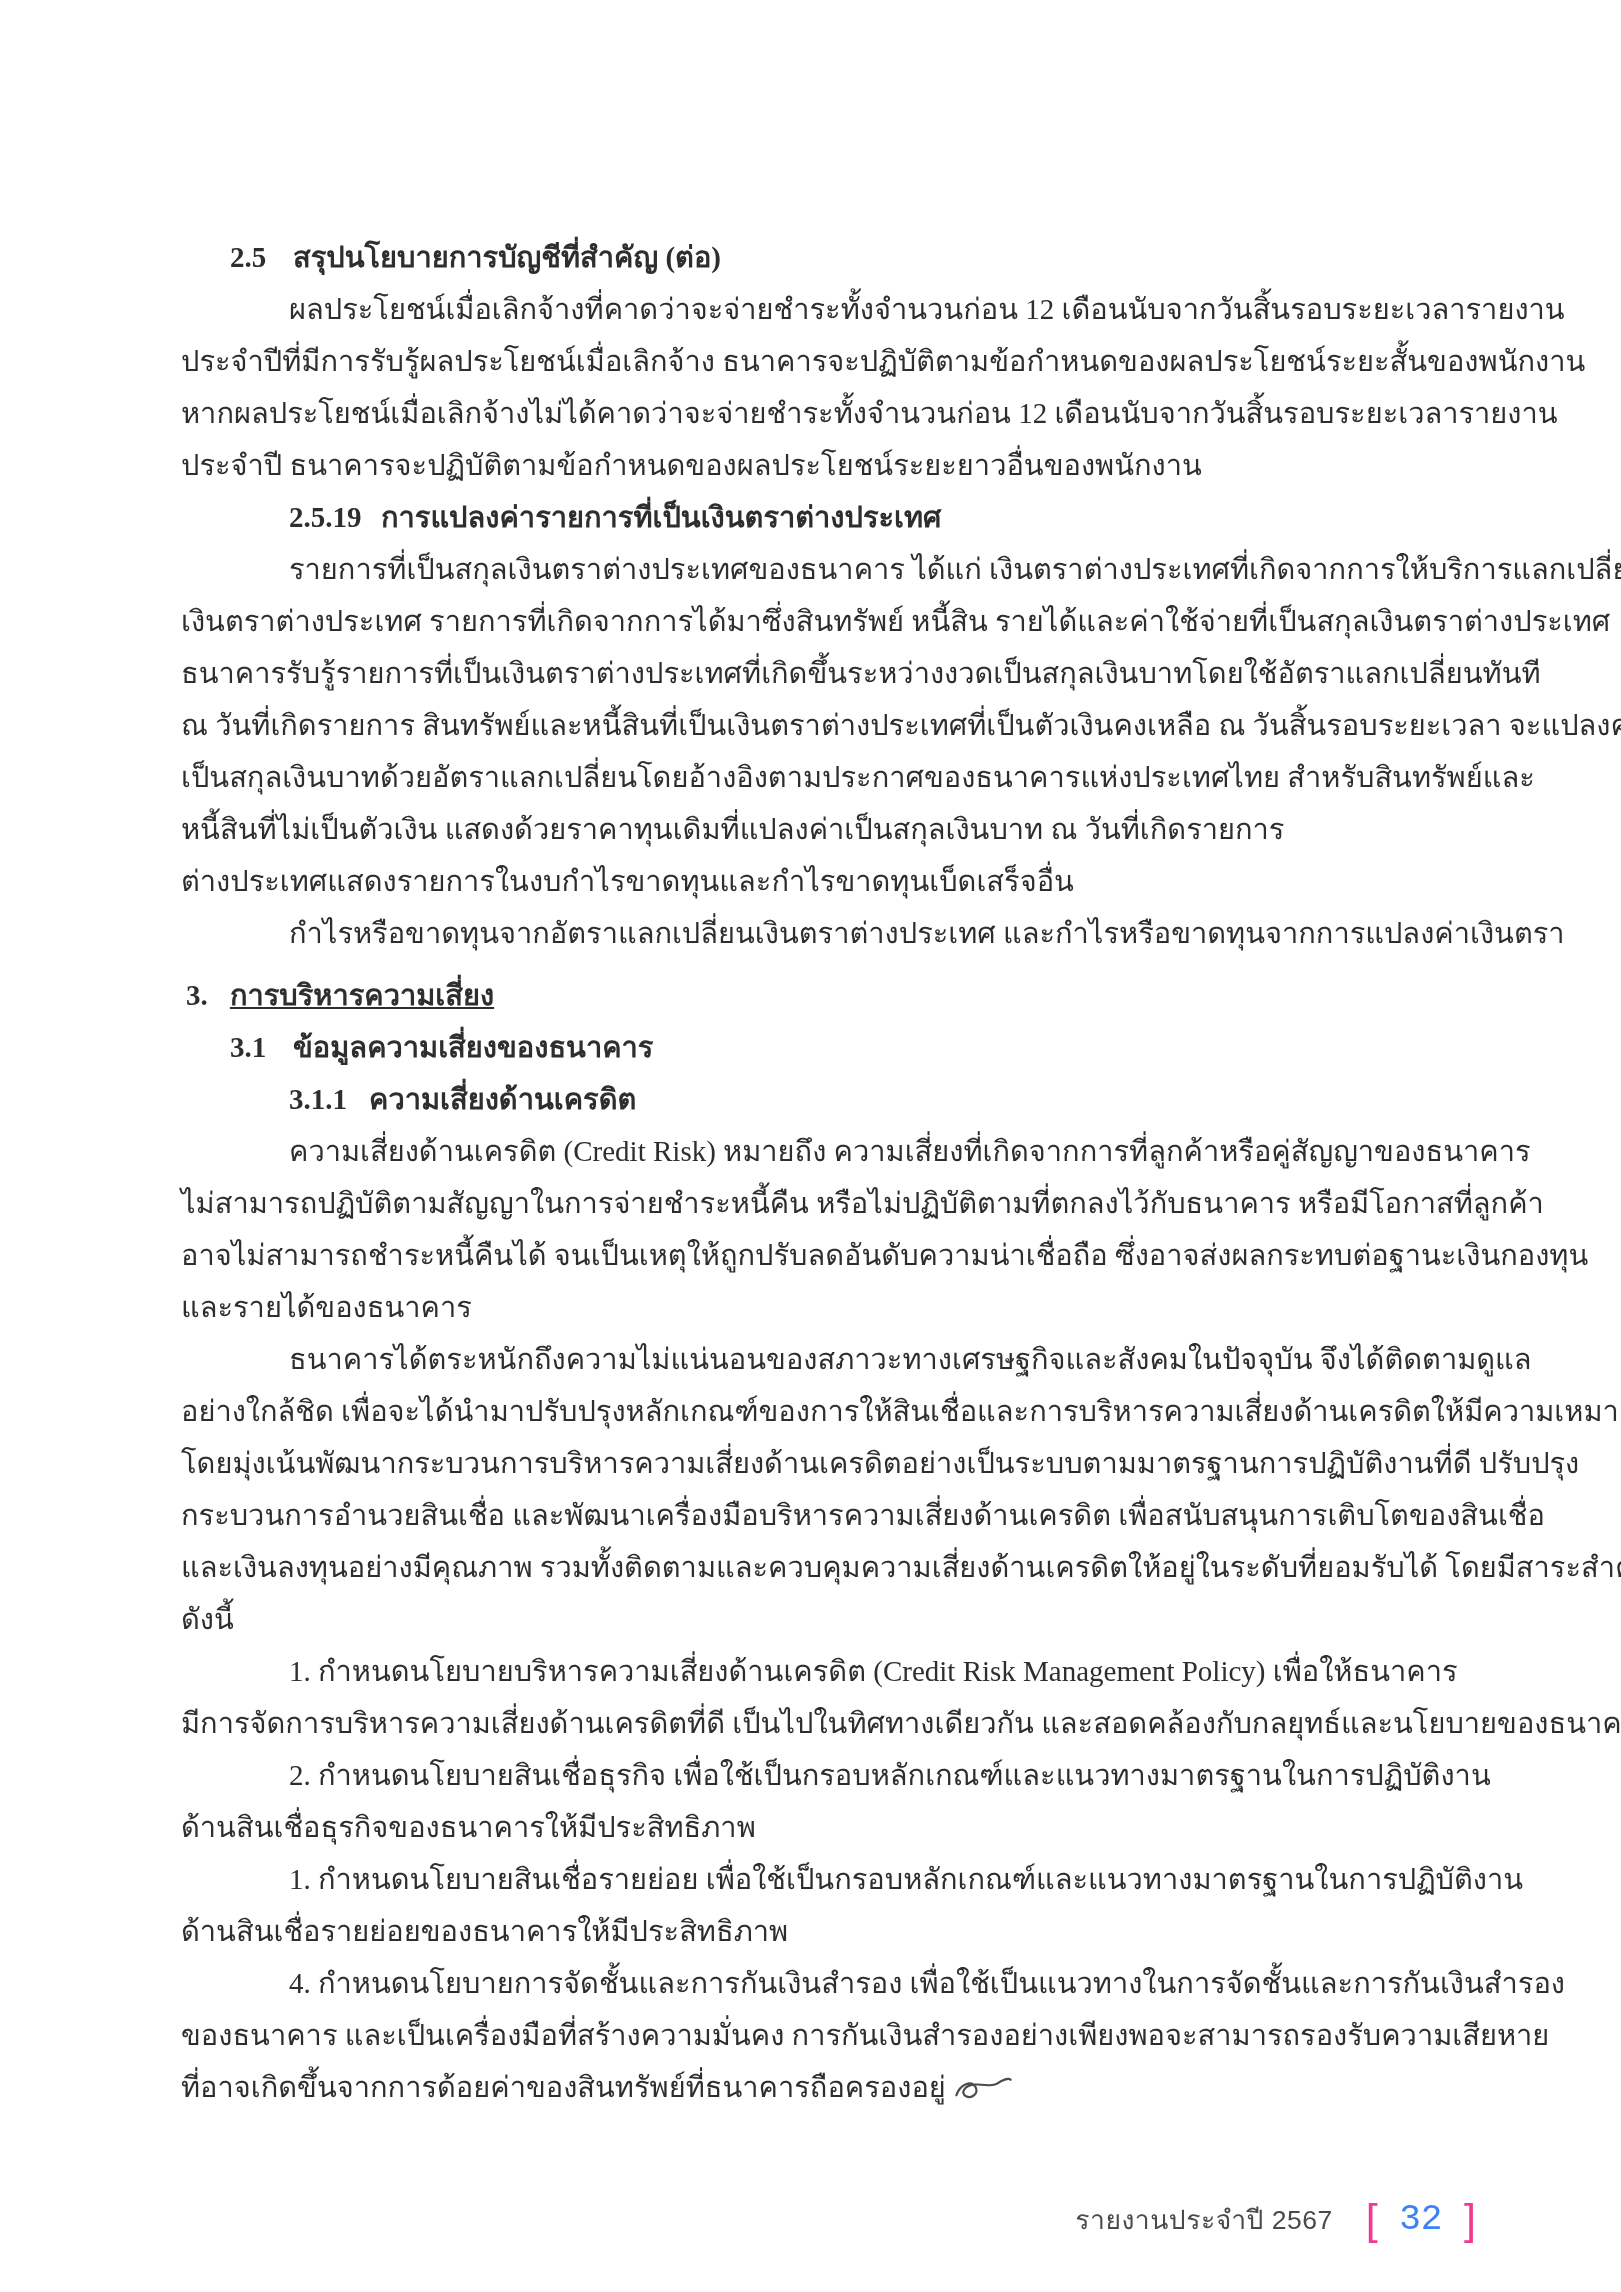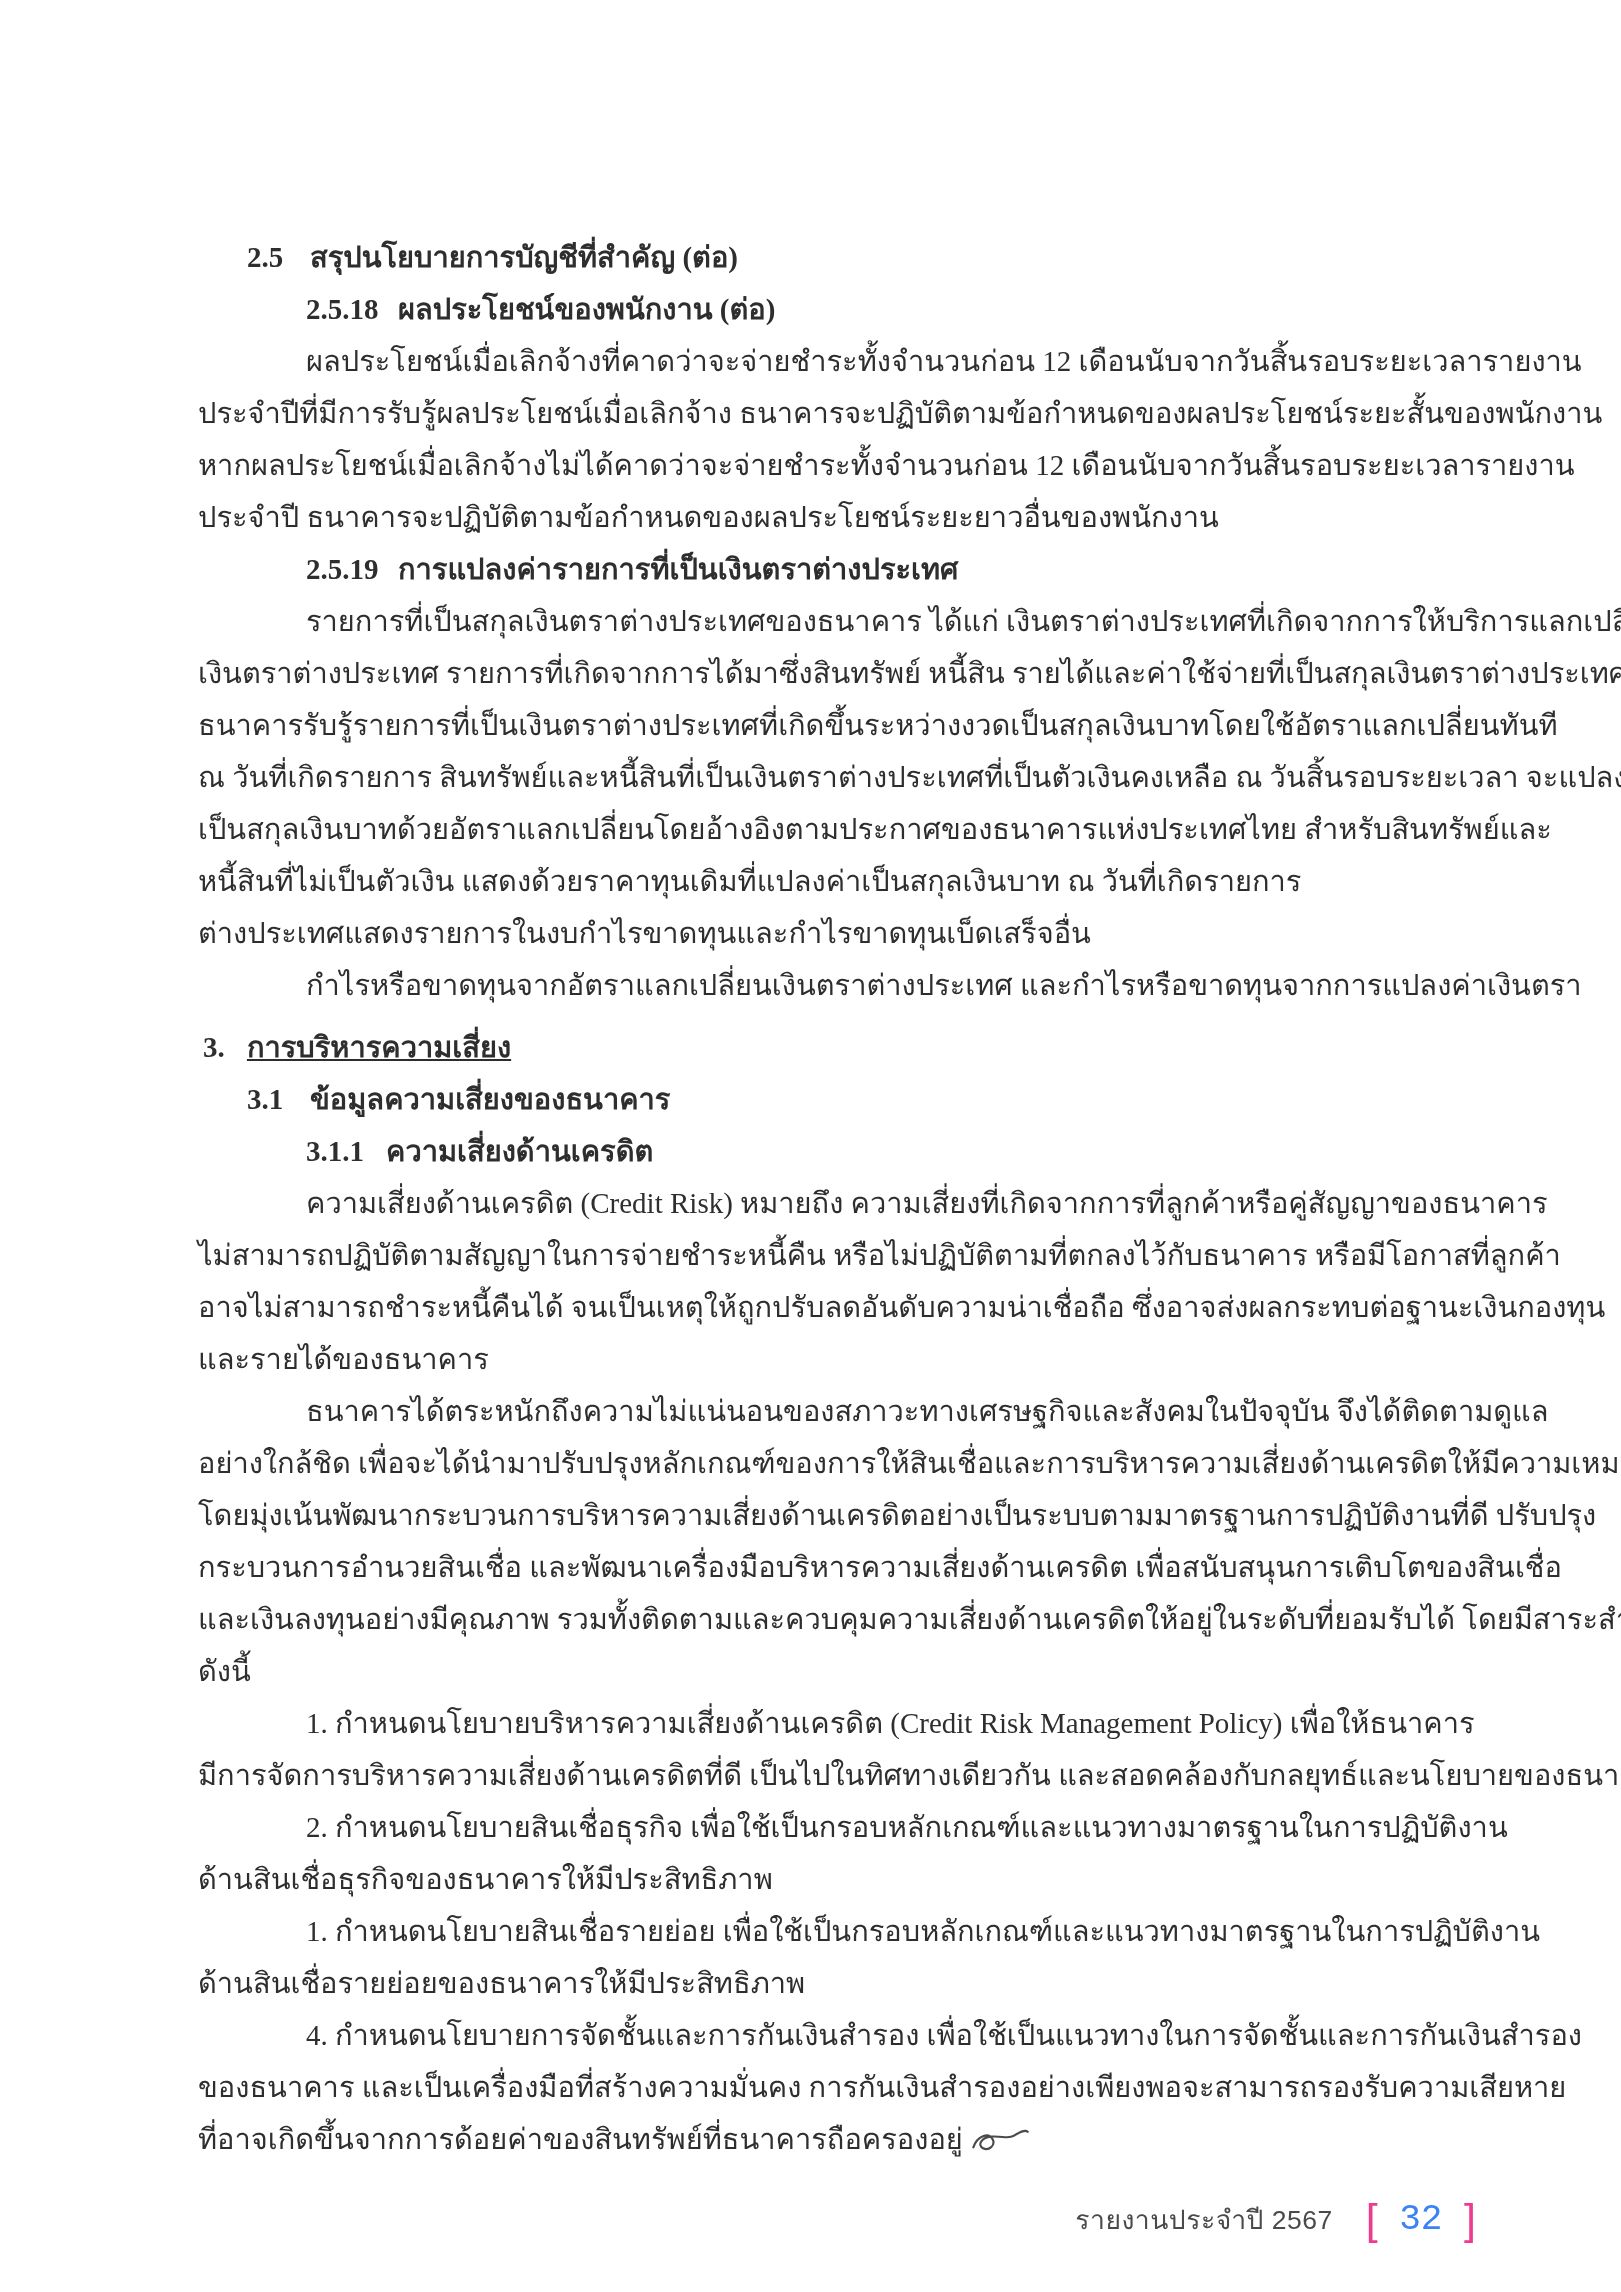--- a/index.html
+++ b/index.html
@@ -7,21 +7,21 @@
     position:relative;
     width:1621px; height:2293px;
     margin:0 auto;
     background:#ffffff;
     overflow:hidden;
     font-family:"Liberation Serif", "DejaVu Serif", serif;
     color:#2d2d2d;
   }
   .content {
     position:absolute;
-    left:198px; top:231px;
+    left:181px; top:231px;
     width:1264px;
   }
   .line {
     margin:0; padding:0;
     font-size:29px;
     line-height:52px;
     white-space:nowrap;
     color:#2e2e2e;
   }
   .indent { padding-left:108px; }
@@ -62,21 +62,20 @@
   }
 </style>
 </head>
 <body>
 
 <div class="page">
   <div class="content">
 
     <p class="line bold ind-50"><span class="num num-w64">2.5</span><span>สรุปนโยบายการบัญชีที่สำคัญ (ต่อ)</span></p>
 
-    <p class="line bold indent"><span class="num num-w94">2.5.18</span><span>ผลประโยชน์ของพนักงาน (ต่อ)</span></p>
 
     <p class="line indent">ผลประโยชน์เมื่อเลิกจ้างที่คาดว่าจะจ่ายชำระทั้งจำนวนก่อน 12 เดือนนับจากวันสิ้นรอบระยะเวลารายงาน</p>
     <p class="line">ประจำปีที่มีการรับรู้ผลประโยชน์เมื่อเลิกจ้าง ธนาคารจะปฏิบัติตามข้อกำหนดของผลประโยชน์ระยะสั้นของพนักงาน</p>
     <p class="line">หากผลประโยชน์เมื่อเลิกจ้างไม่ได้คาดว่าจะจ่ายชำระทั้งจำนวนก่อน 12 เดือนนับจากวันสิ้นรอบระยะเวลารายงาน</p>
     <p class="line">ประจำปี ธนาคารจะปฏิบัติตามข้อกำหนดของผลประโยชน์ระยะยาวอื่นของพนักงาน</p>
 
     <p class="line bold indent"><span class="num num-w94">2.5.19</span><span>การแปลงค่ารายการที่เป็นเงินตราต่างประเทศ</span></p>
 
     <p class="line indent">รายการที่เป็นสกุลเงินตราต่างประเทศของธนาคาร ได้แก่ เงินตราต่างประเทศที่เกิดจากการให้บริการแลกเปลี่ยน</p>
     <p class="line">เงินตราต่างประเทศ รายการที่เกิดจากการได้มาซึ่งสินทรัพย์ หนี้สิน รายได้และค่าใช้จ่ายที่เป็นสกุลเงินตราต่างประเทศ</p>

